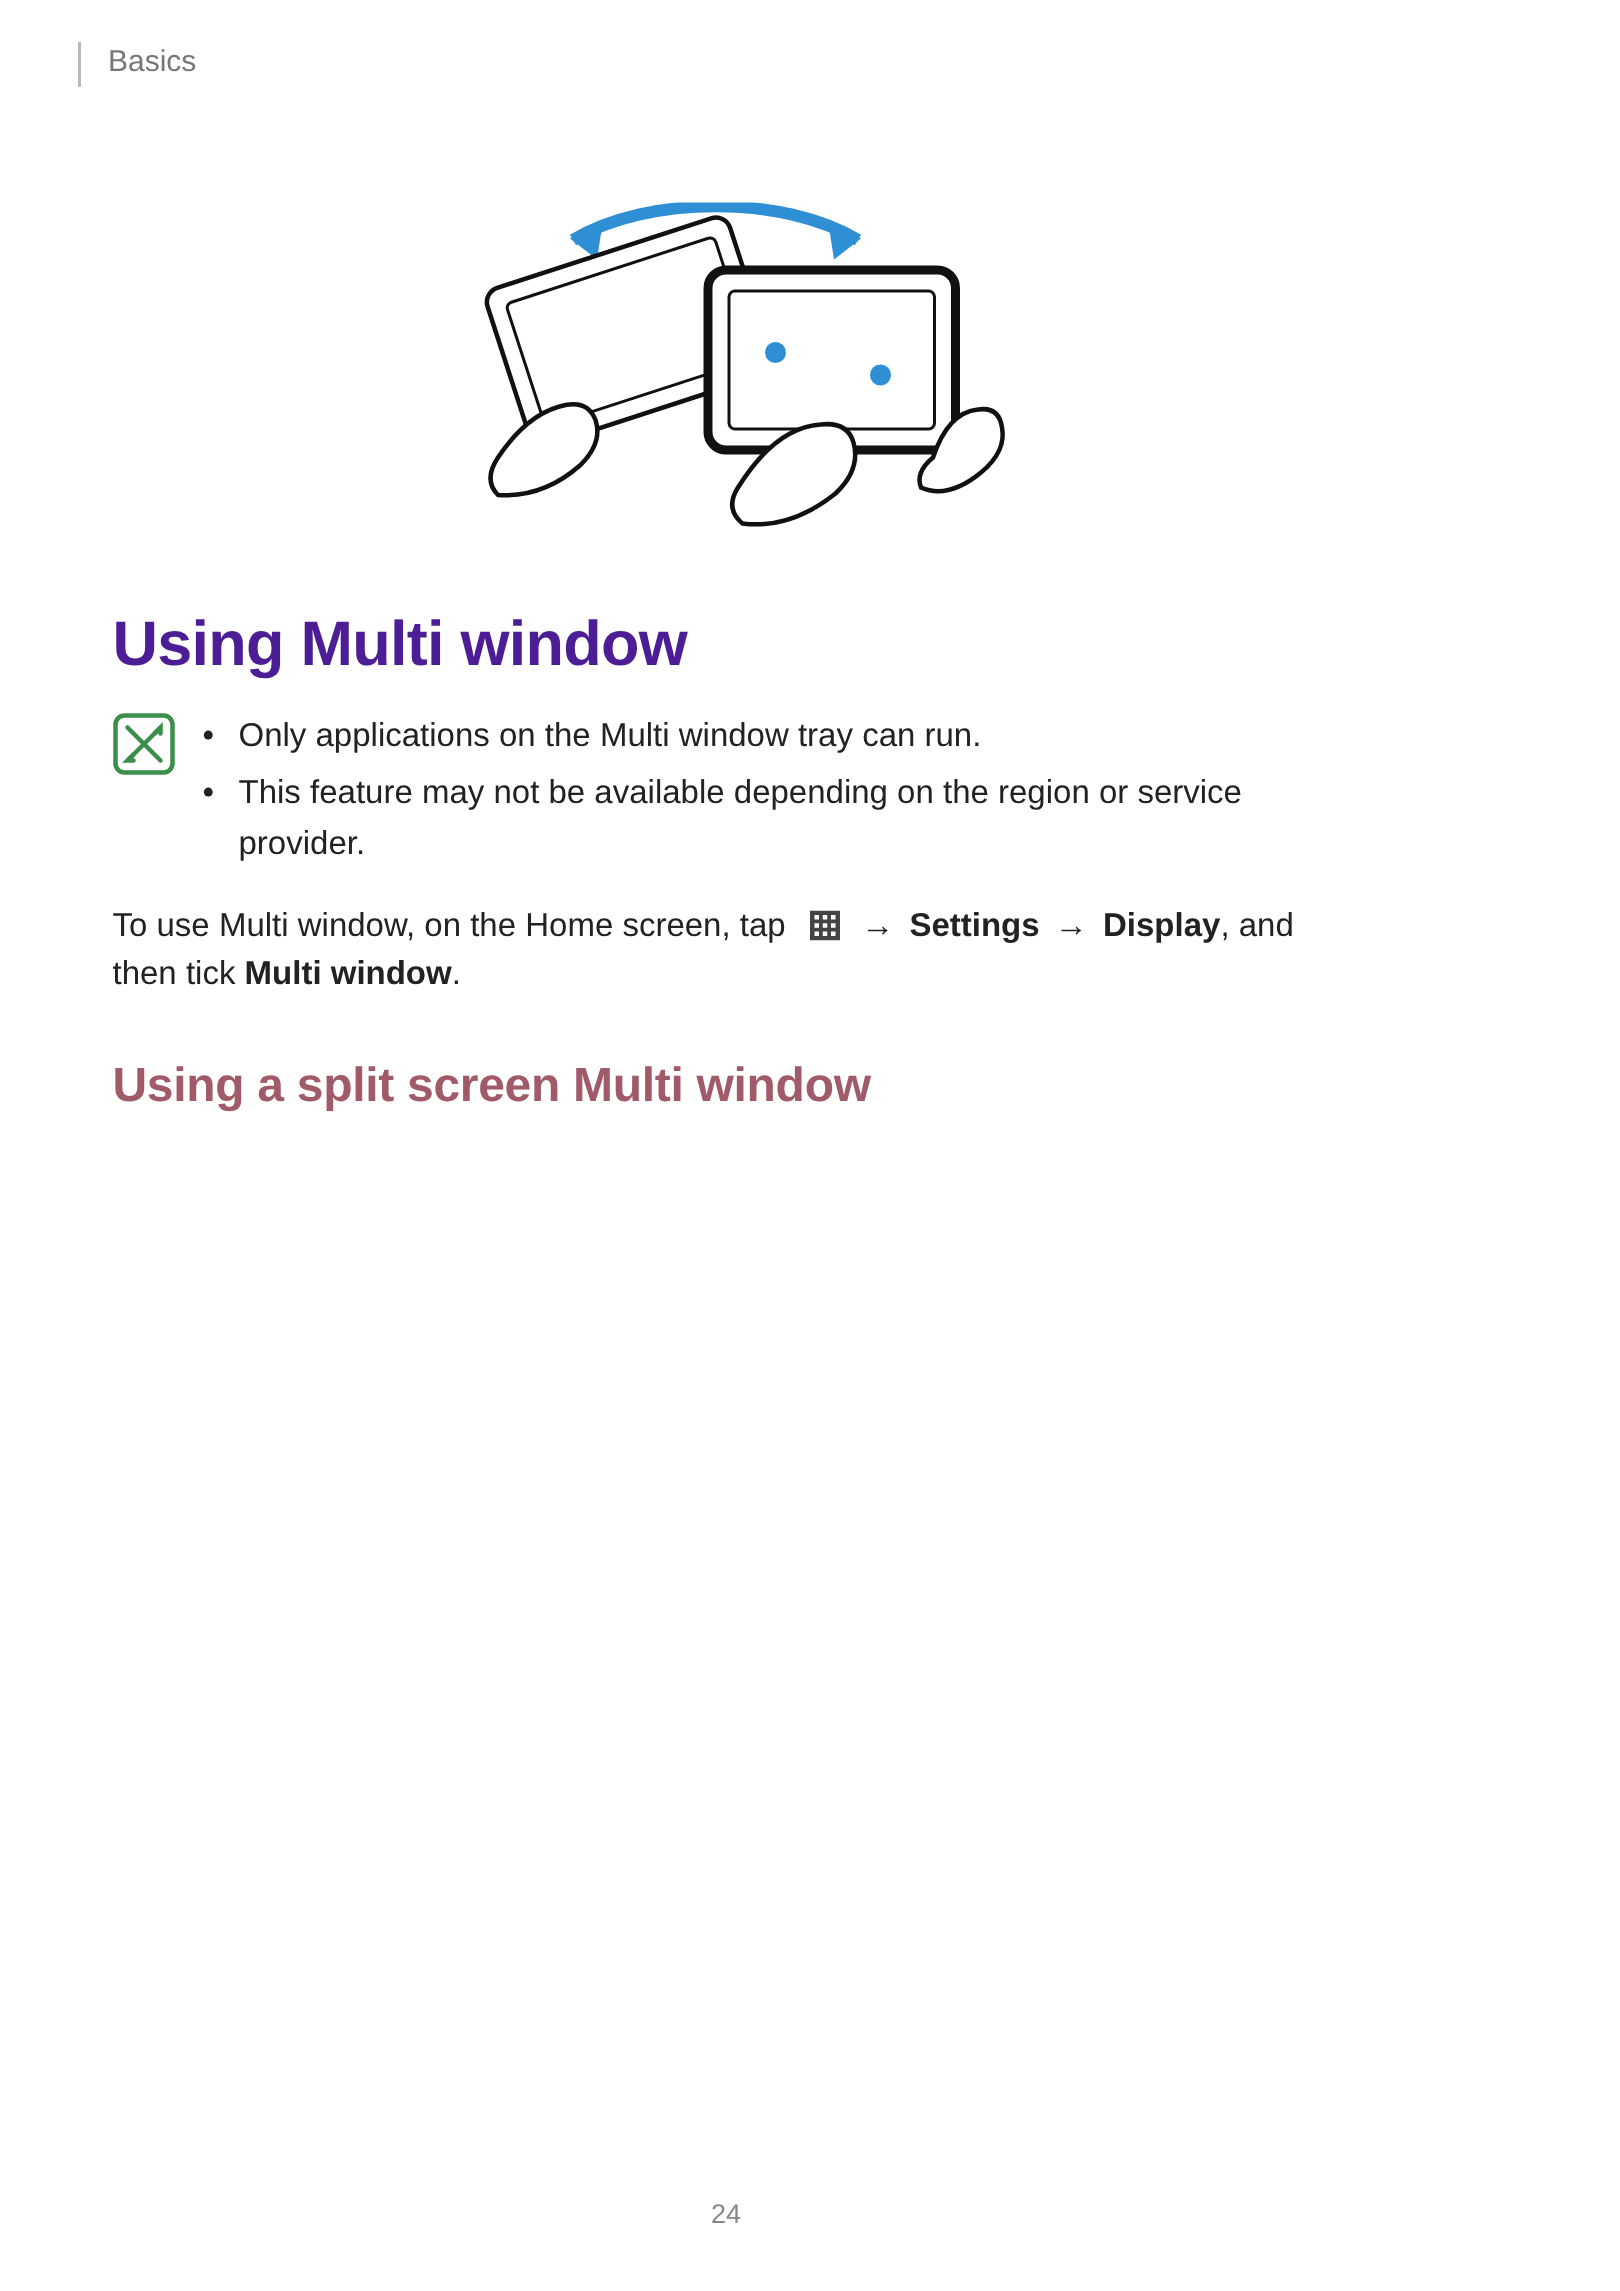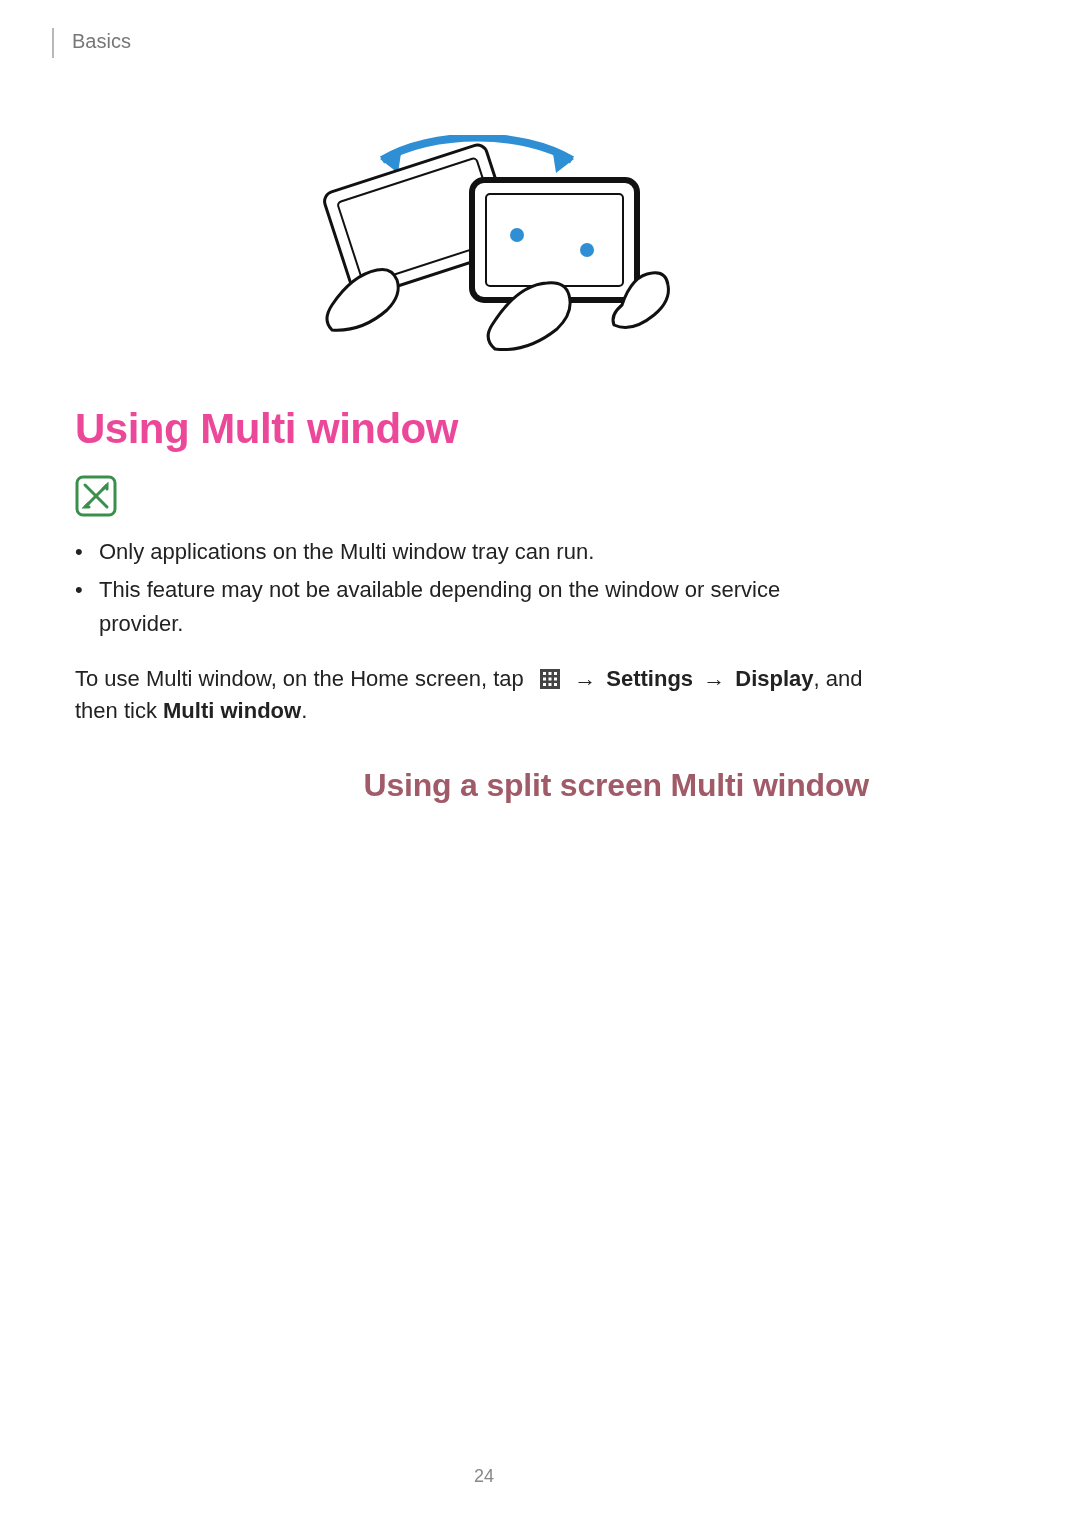--- a/index.html
+++ b/index.html
@@ -38,51 +38,49 @@
     .h3 {
       font-size: 32px;
       font-weight: 700;
       color: #a15b68; 
       margin-bottom: 18px;
       letter-spacing: -0.2px;
     }
     .h3.blue {
       color: #2f5f7a;
       font-weight: 600;
-      text-align: right;
     }
     .body-text {
       font-size: 22px;
       line-height: 1.45;
       color: #222;
       margin-bottom: 10px;
     }
     .figure {
       width: 100%;
       display: flex;
       justify-content: center;
       margin: 20px 0 50px;
     }
     .figure svg {
       display: block;
     }
     .h2 {
       font-size: 42px;
       font-weight: 600;
-      color: #ec4899;
+      color: #4c1d95;
       margin-top: 35px;
       margin-bottom: 20px;
       letter-spacing: -0.5px;
     }
     .note-row {
       display: flex;
       align-items: flex-start;
       gap: 18px;
       margin: 12px 0 18px;
-      flex-direction: column;
     }
     .note-icon {
       flex: 0 0 auto;
       width: 42px;
       height: 42px;
       margin-top: 2px;
     }
     .note-list {
       list-style: none;
       font-size: 22px;
@@ -165,21 +163,21 @@
     <div class="note-row">
       <div class="note-icon">
         <svg width="42" height="42" viewBox="0 0 42 42">
           <rect x="2" y="2" width="38" height="38" rx="6" fill="none" stroke="#3a8f4a" stroke-width="3"></rect>
           <path d="M10 10 L32 32 M14 28 L10 32 L14 32 M28 14 L32 10 L32 14" stroke="#3a8f4a" stroke-width="3" fill="none" stroke-linecap="round"></path>
           <path d="M10 32 L32 10" stroke="#3a8f4a" stroke-width="3"></path>
         </svg>
       </div>
       <ul class="note-list">
         <li>Only applications on the Multi window tray can run.</li>
-        <li>This feature may not be available depending on the window or service provider.</li>
+        <li>This feature may not be available depending on the region or service provider.</li>
       </ul>
     </div>
 
     <p class="body-text">
       <span>To use Multi window, on the Home screen, tap&nbsp;</span>
       <span class="inline-icon">
         <svg width="20" height="20" viewBox="0 0 20 20">
           <rect x="0" y="0" width="20" height="20" fill="#444"></rect>
           <g fill="#fff">
             <rect x="3" y="3" width="3" height="3"></rect>

